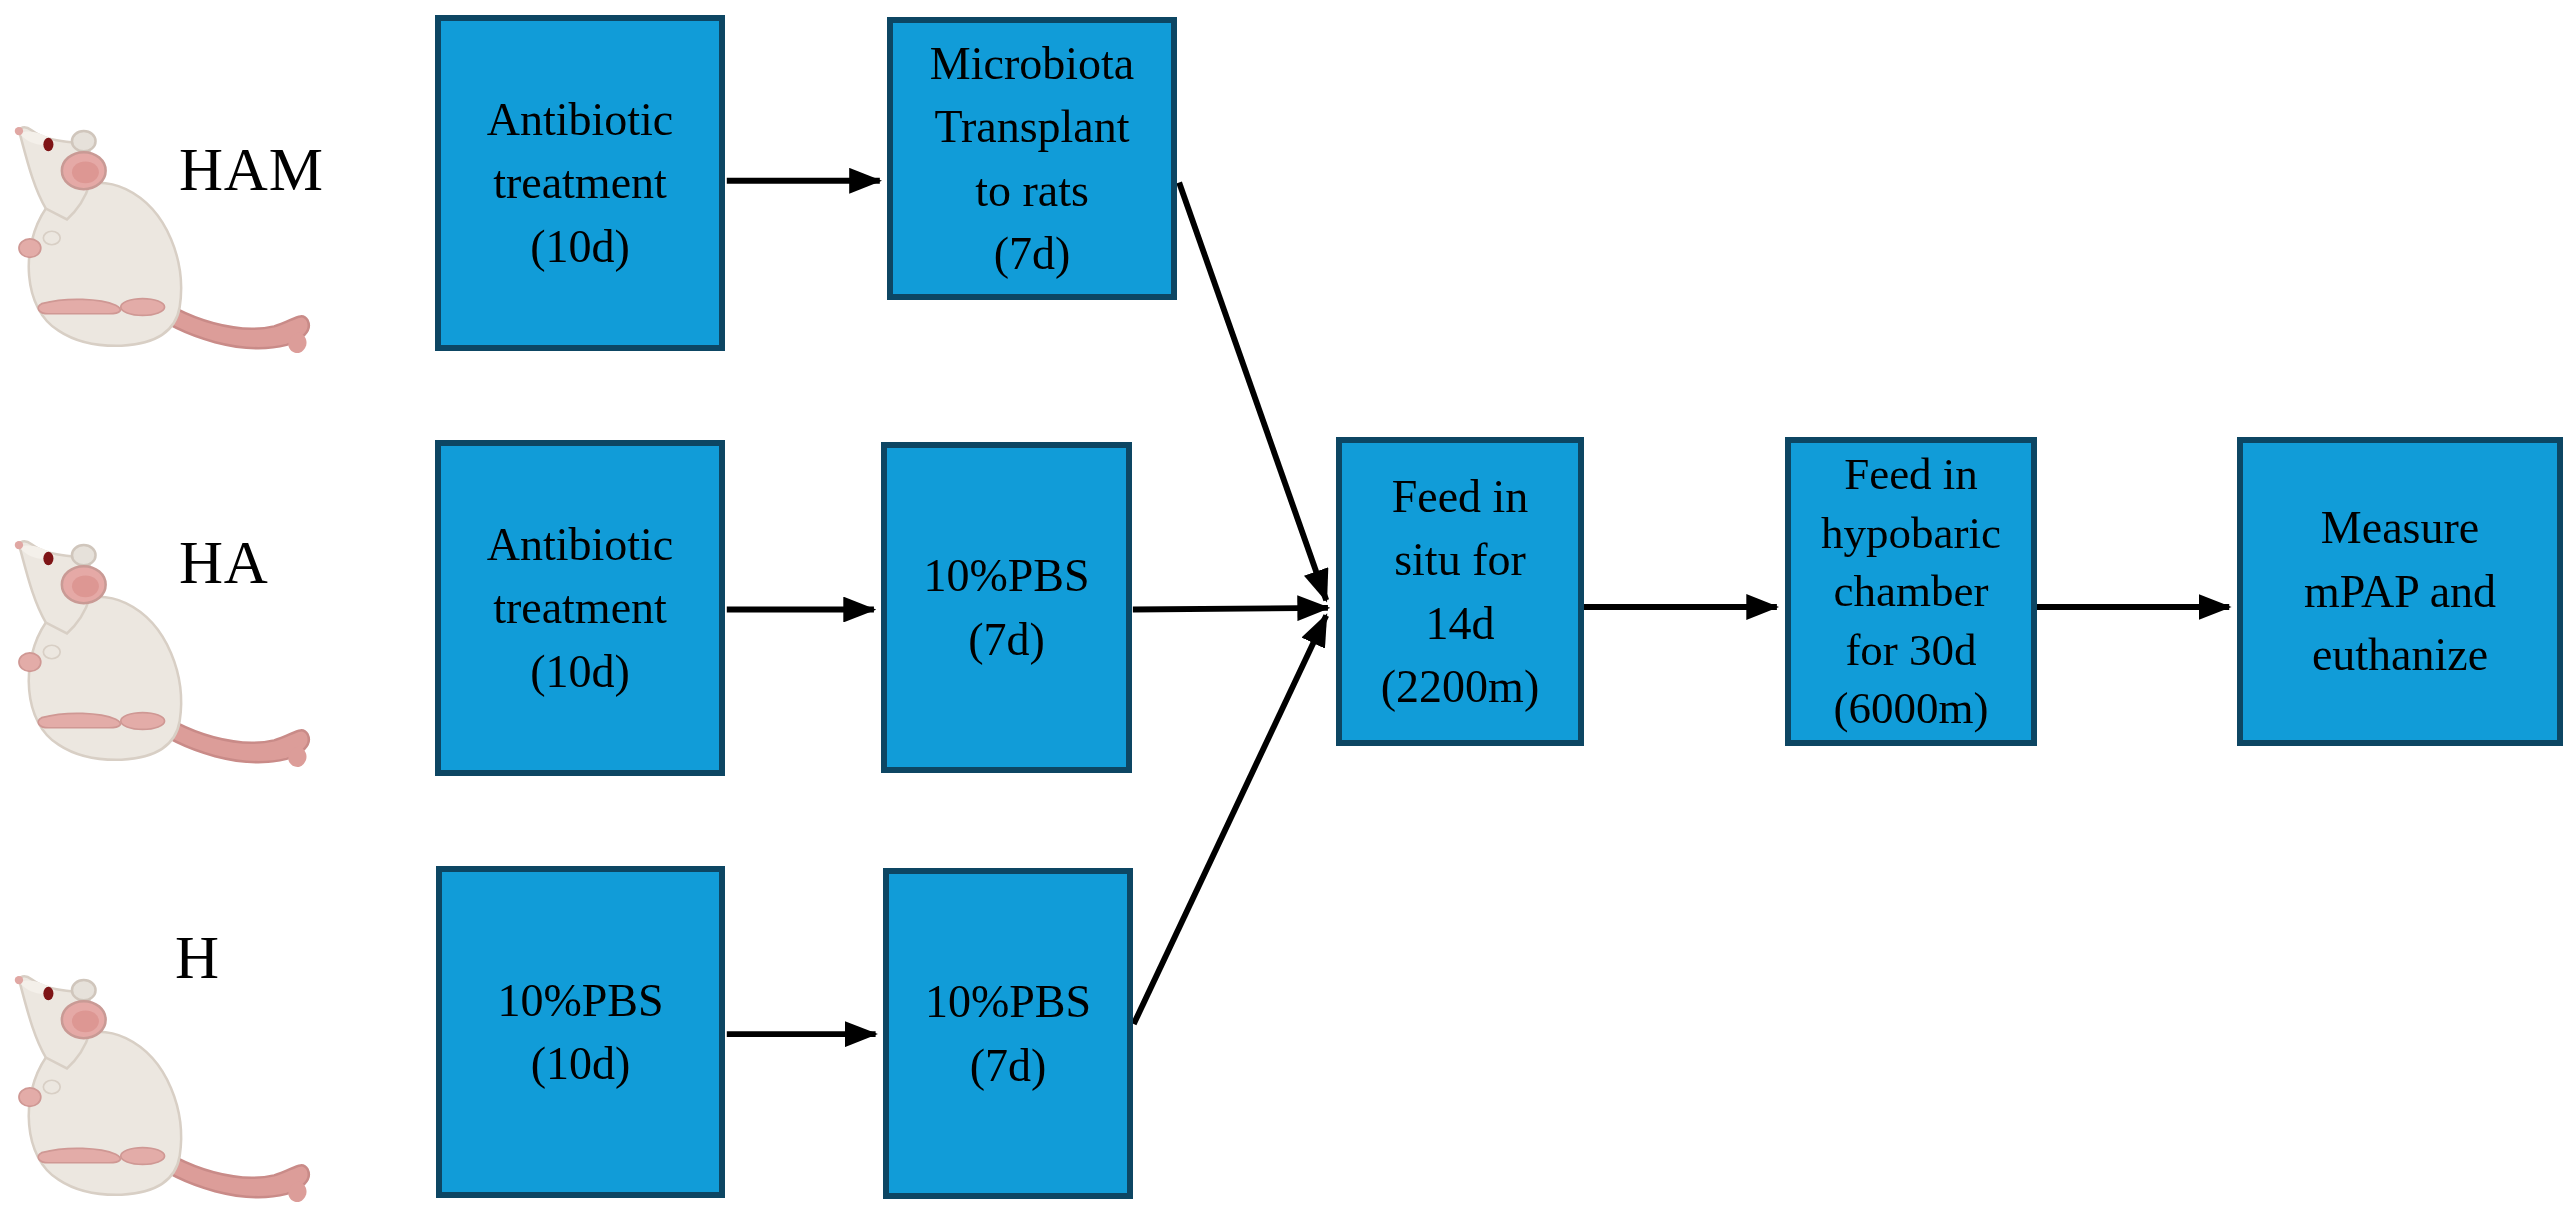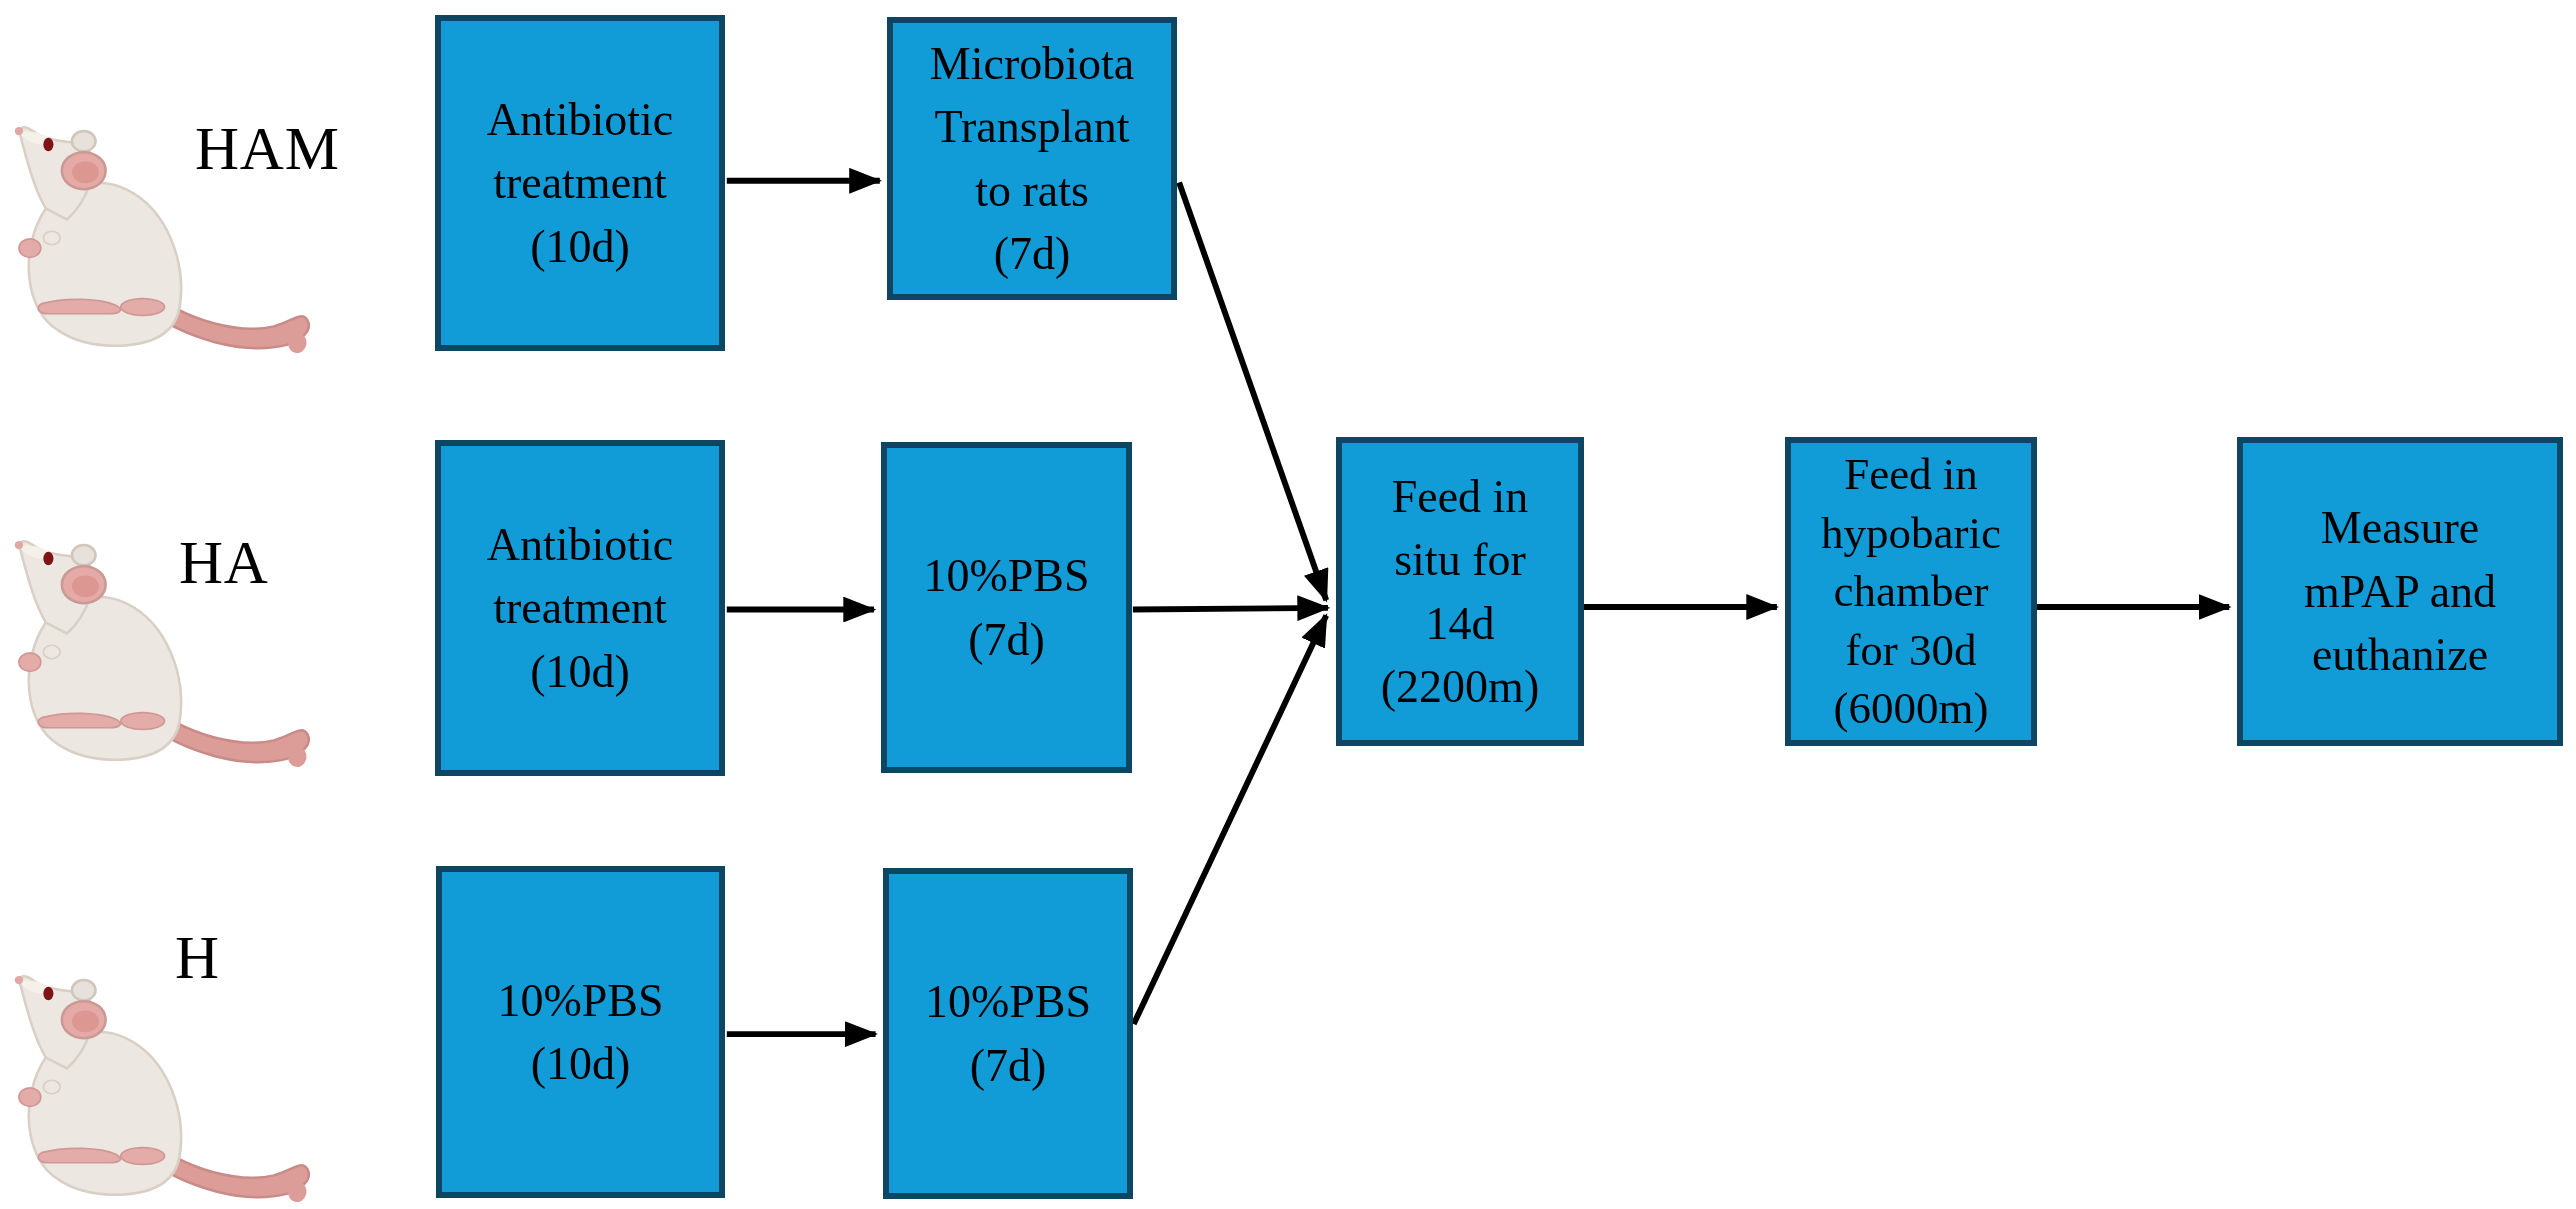--- a/index.html
+++ b/index.html
@@ -96,21 +96,21 @@
   <svg class="rat" style="left:8.4px;top:118px;" viewBox="0 0 360 280">
     <use href="#rat-shape"></use>
   </svg>
   <svg class="rat" style="left:8.4px;top:532px;" viewBox="0 0 360 280">
     <use href="#rat-shape"></use>
   </svg>
   <svg class="rat" style="left:8.4px;top:967px;" viewBox="0 0 360 280">
     <use href="#rat-shape"></use>
   </svg>
 
-  <div class="group-label" style="left:179px;top:114px;margin-left:16px;">HAM</div>
+  <div class="group-label" style="left:179px;top:135px;">HAM</div>
   <div class="group-label" style="left:179px;top:528px;">HA</div>
   <div class="group-label" style="left:175px;top:923px;">H</div>
 
   <div class="node" style="left:435px;top:15px;width:290px;height:336px;">
     <span class="node-text">Antibiotic
 treatment
 (10d)</span>
   </div>
   <div class="node" style="left:887px;top:17px;width:290px;height:283px;">
     <span class="node-text">Microbiota

